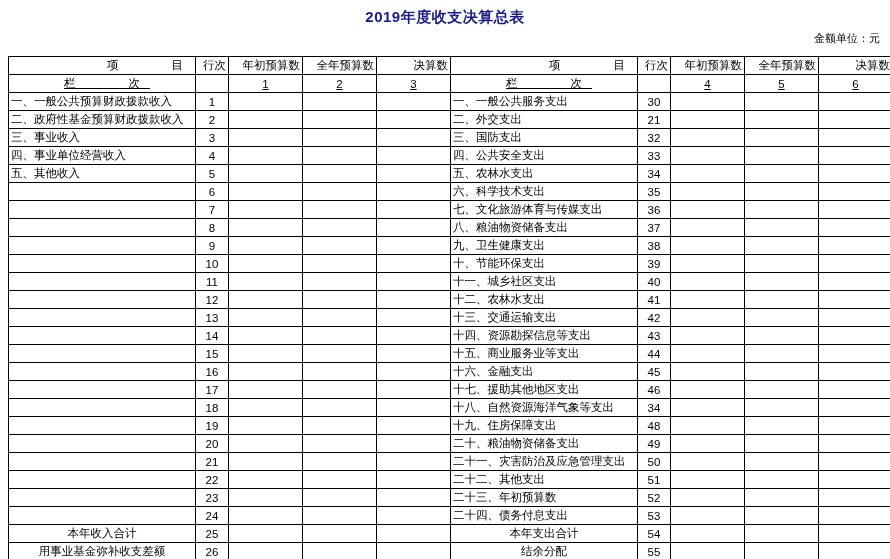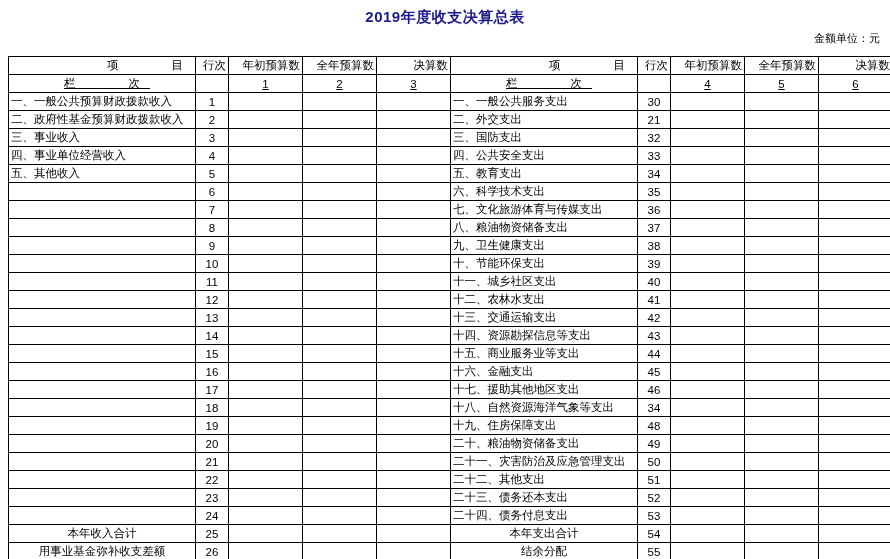--- a/index.html
+++ b/index.html
@@ -169,21 +169,21 @@
           <td class="c-num"></td>
           <td class="c-num"></td>
           <td class="c-num"></td>
         </tr>
         <tr>
           <td class="txt-left">五、其他收入</td>
           <td class="c-line txt-center">5</td>
           <td class="c-num"></td>
           <td class="c-num"></td>
           <td class="c-num"></td>
-          <td class="txt-left">五、教育支出</td>
+          <td class="txt-left">五、农林水支出</td>
           <td class="c-line txt-center">34</td>
           <td class="c-num"></td>
           <td class="c-num"></td>
           <td class="c-num"></td>
         </tr>
         <tr>
           <td class="txt-left"></td>
           <td class="c-line txt-center">6</td>
           <td class="c-num"></td>
           <td class="c-num"></td>
@@ -385,21 +385,21 @@
           <td class="c-num"></td>
           <td class="c-num"></td>
           <td class="c-num"></td>
         </tr>
         <tr>
           <td class="txt-left"></td>
           <td class="c-line txt-center">23</td>
           <td class="c-num"></td>
           <td class="c-num"></td>
           <td class="c-num"></td>
-          <td class="txt-left">二十三、债务还本支出</td>
+          <td class="txt-left">二十三、年初预算数</td>
           <td class="c-line txt-center">52</td>
           <td class="c-num"></td>
           <td class="c-num"></td>
           <td class="c-num"></td>
         </tr>
         <tr>
           <td class="txt-left"></td>
           <td class="c-line txt-center">24</td>
           <td class="c-num"></td>
           <td class="c-num"></td>

